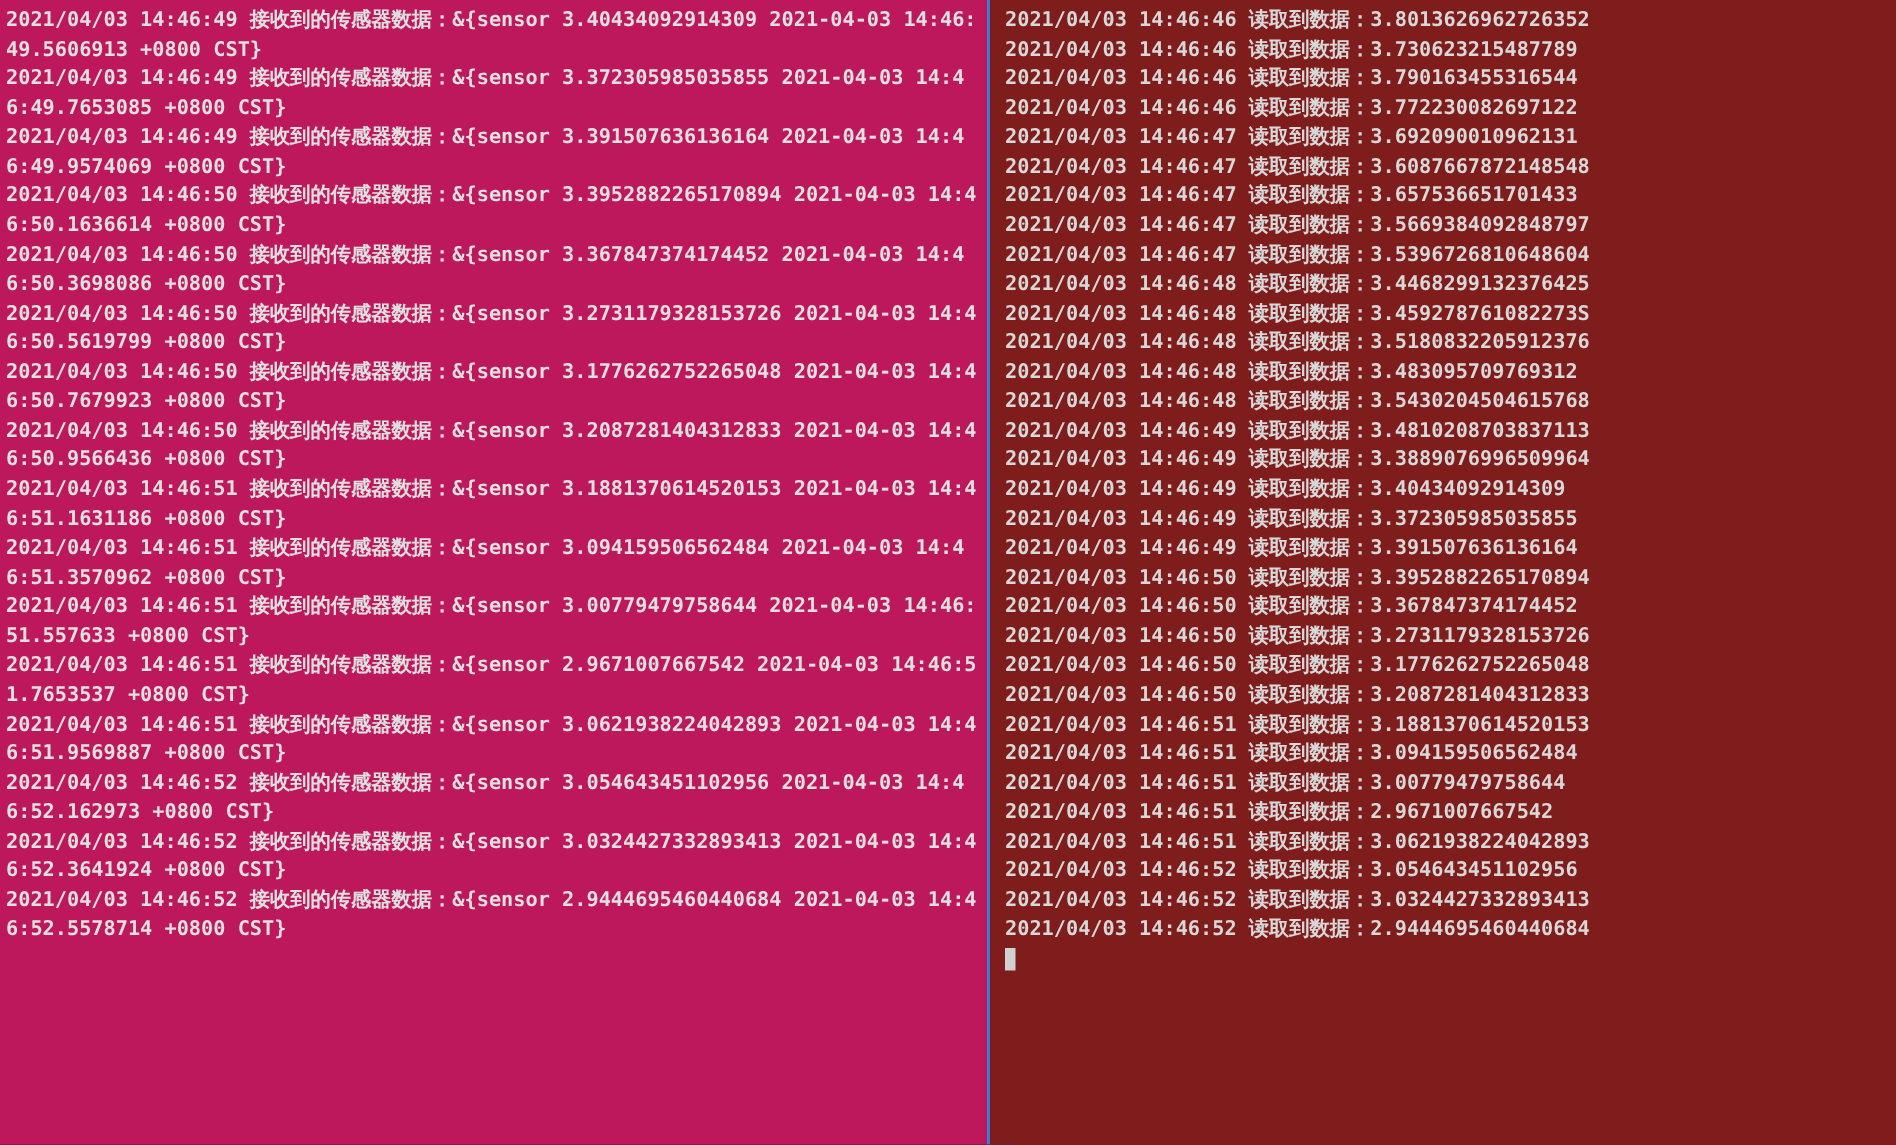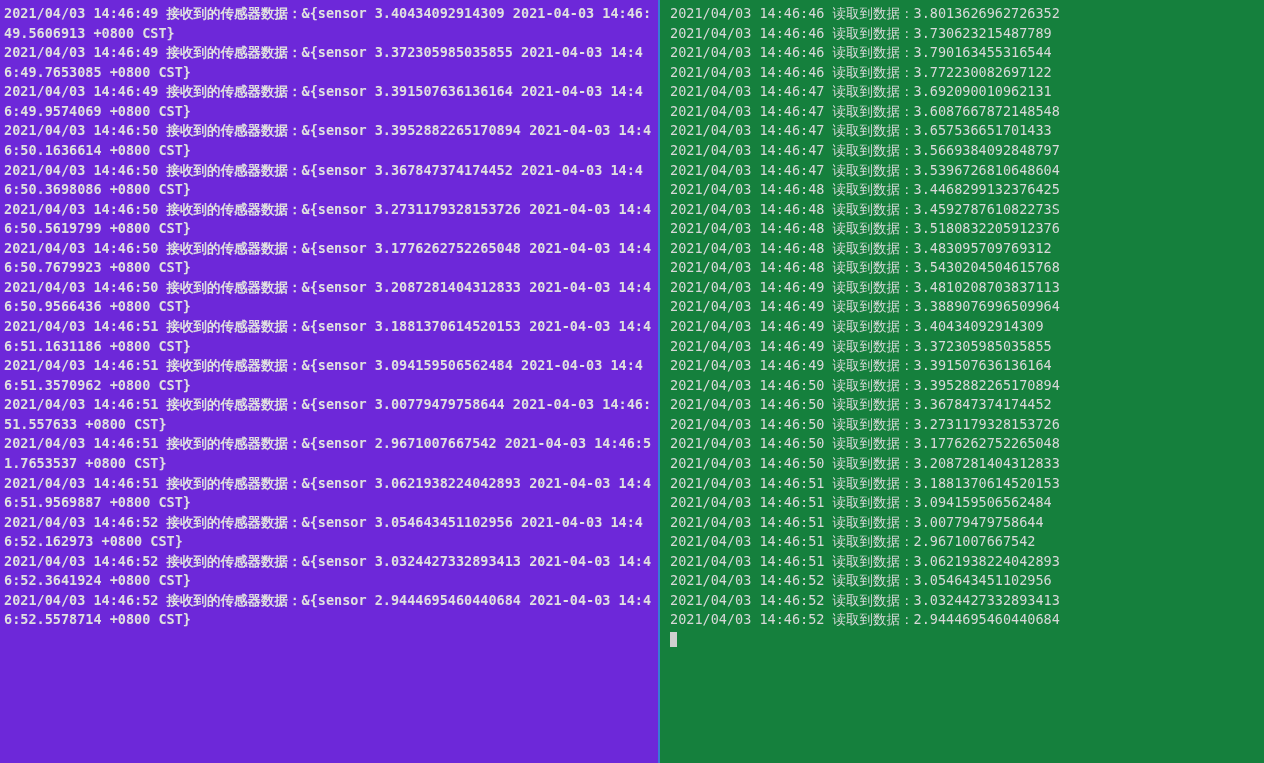--- a/index.html
+++ b/index.html
@@ -16,28 +16,28 @@
   }
   .pane {
     padding: 4px 6px 4px 4px;
     white-space: pre-wrap;
     word-break: break-all;
     overflow: hidden;
   }
   .pane-left {
     width: 660px;
     border-right: 2px solid #3a7bd5;
-    background: #6d28d9;
+    background: #be185d;
     font-weight: bold;
     color: #e0e0e0;
   }
   .pane-right {
     flex: 1;
-    background: #15803d;
-    font-weight: normal;
+    background: #7f1d1d;
+    font-weight: bold;
     color: #d8d8d8;
     padding-left: 10px;
   }
   .log-line { display: block; }
   .cursor {
     display: inline-block;
     width: 7px;
     height: 15px;
     background: #d0d0d0;
     vertical-align: text-bottom;

